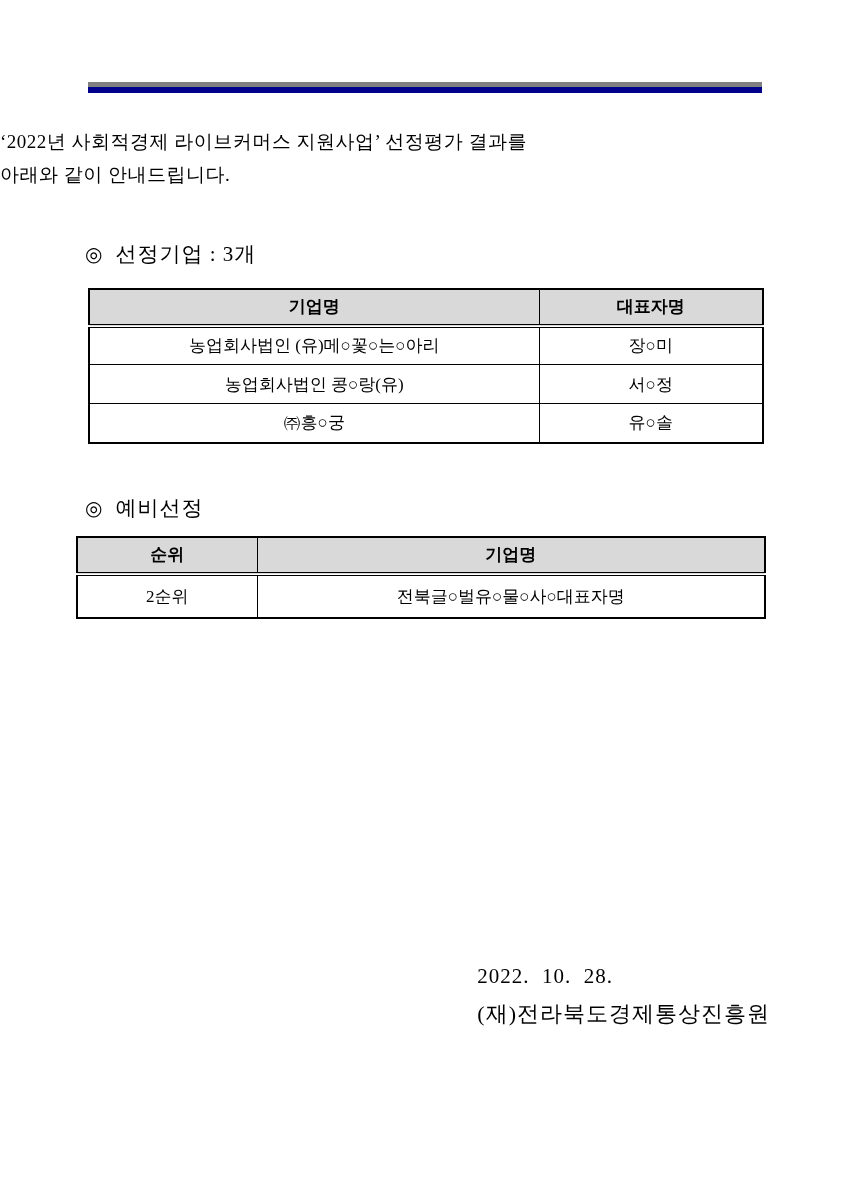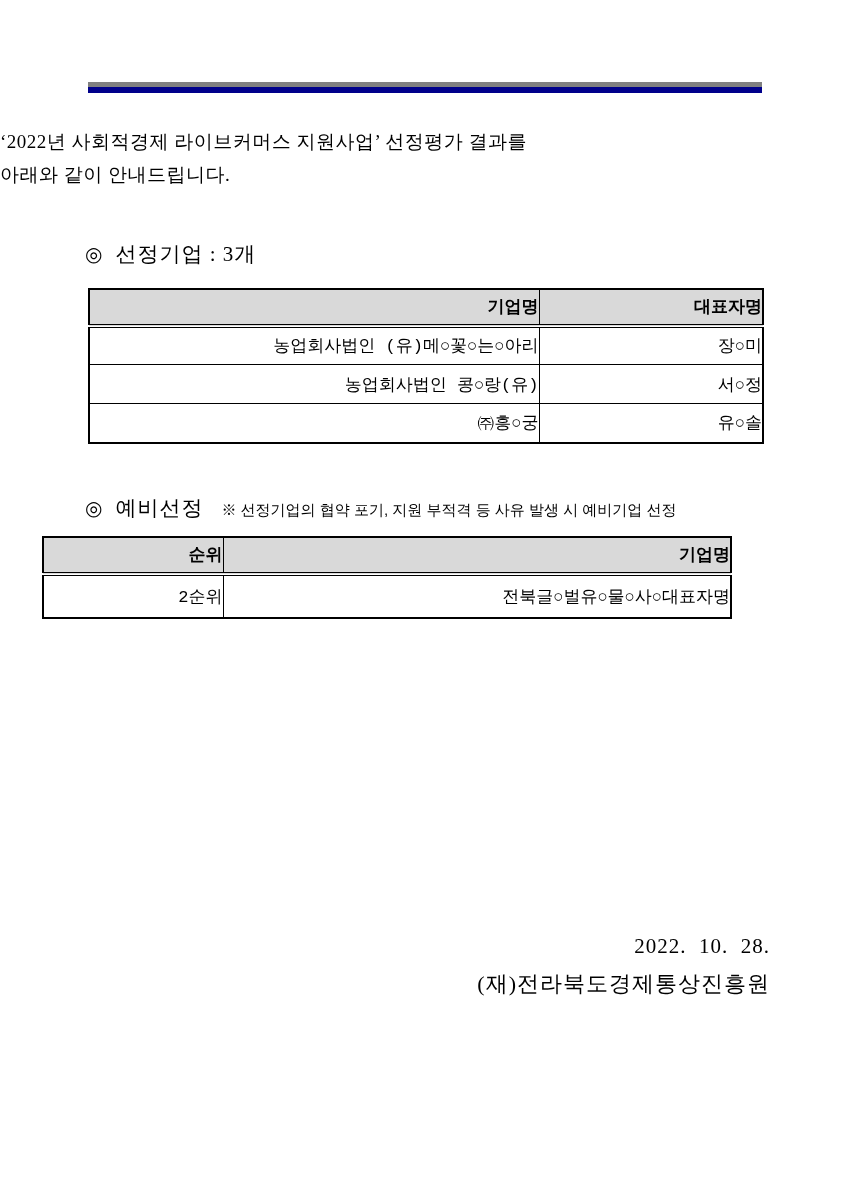--- a/index.html
+++ b/index.html
@@ -52,43 +52,42 @@
     font-family: "Liberation Sans", sans-serif;
     font-size: 15px;
     letter-spacing: 0px;
     margin-left: 18px;
   }
 
   
   table {
     border-collapse: collapse;
     table-layout: fixed;
-    font-family: Liberation Mono, monospace;
+    font-family: Liberation Serif, serif;
     font-size: 17px;
-    text-align: right;
+    text-align: center;
   }
   .table-selected { width: 674px; margin: 20px 0 0 88px; }
-  .table-reserve  { width: 688px; margin: 14px 0 0 42px; }
+  .table-reserve  { width: 688px; margin: 14px 0 0 76px; }
   th, td { border: 1px solid #000; padding: 0; vertical-align: middle; }
   table { border: 2px solid #000; }
   th {
     background: #D9D9D9;
     font-weight: bold;
     height: 37px;
     border-bottom: 4px double #000;
   }
   .table-selected td { height: 39px; }
   .table-reserve td { height: 44px; }
 
   
   .footer {
     position: absolute;
     right: 80px;
-    top: 934px;
-    text-align: right;
+    top: 964px;
     margin-left: 20px;
   }
   .footer .date {
     font-size: 21px;
     white-space: pre;
     letter-spacing: 1px;
   }
   .footer .org {
     margin-top: 10px;
     font-size: 22px;
@@ -138,21 +137,20 @@
       <tr>
         <td>㈜흥○궁</td>
         <td>유○솔</td>
       </tr>
     </tbody>
   </table>
 
   <div class="section-heading section-two">
     <span class="marker">◎</span>
     <span>예비선정</span>
-    <span class="section-note">※ 선정기업의 협약 포기, 지원 부적격 등 사유 발생 시 예비기업 선정</span>
   </div>
 
   <table class="table-reserve">
     <colgroup>
       <col style="width: 180px">
       <col style="width: 508px">
     </colgroup>
     <thead>
       <tr>
         <th>순위</th>

